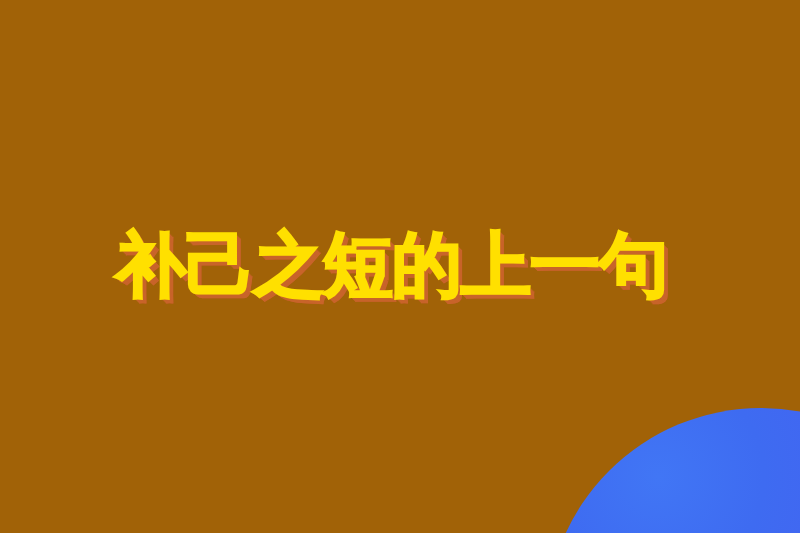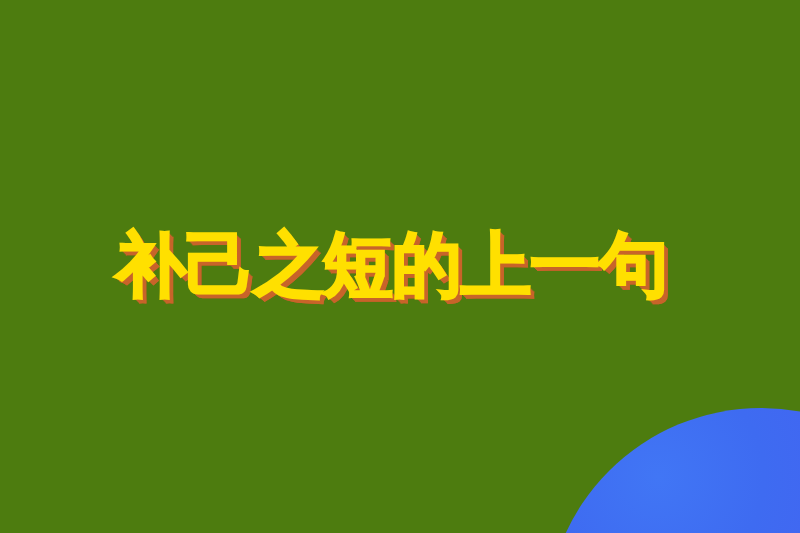--- a/index.html
+++ b/index.html
@@ -12,21 +12,21 @@
     height: 533px;
     overflow: hidden;
     font-family: "DejaVu Sans", "Liberation Sans", sans-serif;
   }
 
   #poster-canvas {
     position: relative;
     width: 800px;
     height: 533px;
     overflow: hidden;
-    background: #4d7c0f;
+    background: #a16207;
   }
 
   
   #corner-blob {
     position: absolute;
     left: 546px;
     top: 408px;
     width: 430px;
     height: 430px;
     border-radius: 50%;

